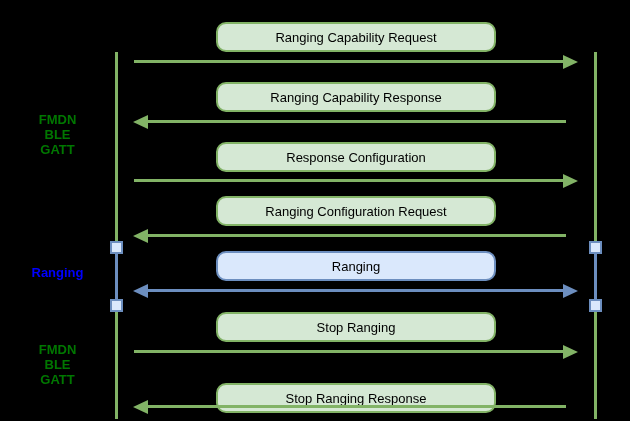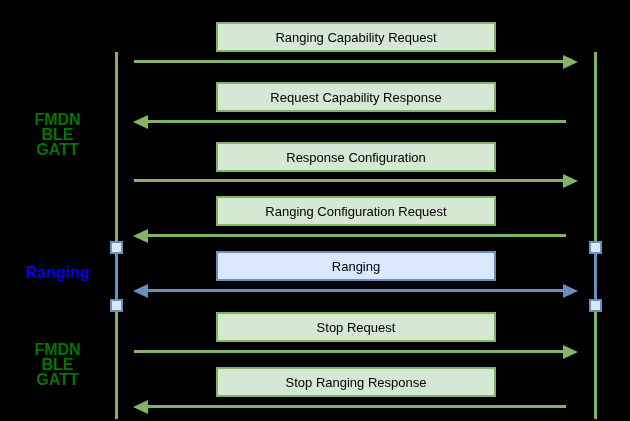--- a/index.html
+++ b/index.html
@@ -15,21 +15,21 @@
     background: #000000;
     overflow: hidden;
   }
 
   
   .side-label {
     position: absolute;
     left: 0;
     width: 115px;
     text-align: center;
-    font-size: 16px;
+    font-size: 13px;
     font-weight: bold;
     line-height: 15px;
     white-space: pre-line;
   }
   .side-label.green { color: #007700; }
   .side-label.blue  { color: #0000ff; }
 
   
   .lifeline {
     position: absolute;
@@ -62,20 +62,21 @@
     position: absolute;
     left: 216px;
     width: 280px;
     height: 30px;
     box-sizing: border-box;
     display: flex;
     align-items: center;
     justify-content: center;
     font-size: 13px;
     color: #000000;
+    border-radius: 10px;
   }
   .msg-box.green { background: #d5e8d4; border: 2px solid #82b366; }
   .msg-box.blue  { background: #dae8fc; border: 2px solid #6c8ebf; }
 
   
   .arrow {
     position: absolute;
     left: 134px;
     height: 14px;
   }
@@ -130,21 +131,21 @@
     <div class="marker m-top"></div>
     <div class="marker m-bottom"></div>
   </div>
 
   <div class="msg-box green" style="top:22px">Ranging Capability Request</div>
   <div class="arrow green dir-right span-full" style="top:55px">
     <i class="shaft"></i>
     <i class="head hr"></i>
   </div>
 
-  <div class="msg-box green" style="top:82px">Request Capability Response</div>
+  <div class="msg-box green" style="top:82px">Ranging Capability Response</div>
   <div class="arrow green dir-left span-left" style="top:115px">
     <i class="shaft"></i>
     <i class="head hl"></i>
   </div>
 
   <div class="msg-box green" style="top:142px">Response Configuration</div>
   <div class="arrow green dir-right span-full" style="top:174px">
     <i class="shaft"></i>
     <i class="head hr"></i>
   </div>
@@ -155,25 +156,25 @@
     <i class="head hl"></i>
   </div>
 
   <div class="msg-box blue" style="top:251px">Ranging</div>
   <div class="arrow blue dir-both span-full" style="top:284px">
     <i class="shaft"></i>
     <i class="head hl"></i>
     <i class="head hr"></i>
   </div>
 
-  <div class="msg-box green" style="top:312px">Stop Request</div>
+  <div class="msg-box green" style="top:312px">Stop Ranging</div>
   <div class="arrow green dir-right span-full" style="top:345px">
     <i class="shaft"></i>
     <i class="head hr"></i>
   </div>
 
-  <div class="msg-box green" style="top:367px">Stop Ranging Response</div>
+  <div class="msg-box green" style="top:383px">Stop Ranging Response</div>
   <div class="arrow green dir-left span-left" style="top:400px">
     <i class="shaft"></i>
     <i class="head hl"></i>
   </div>
 
 </div>
 
 </body></html>

